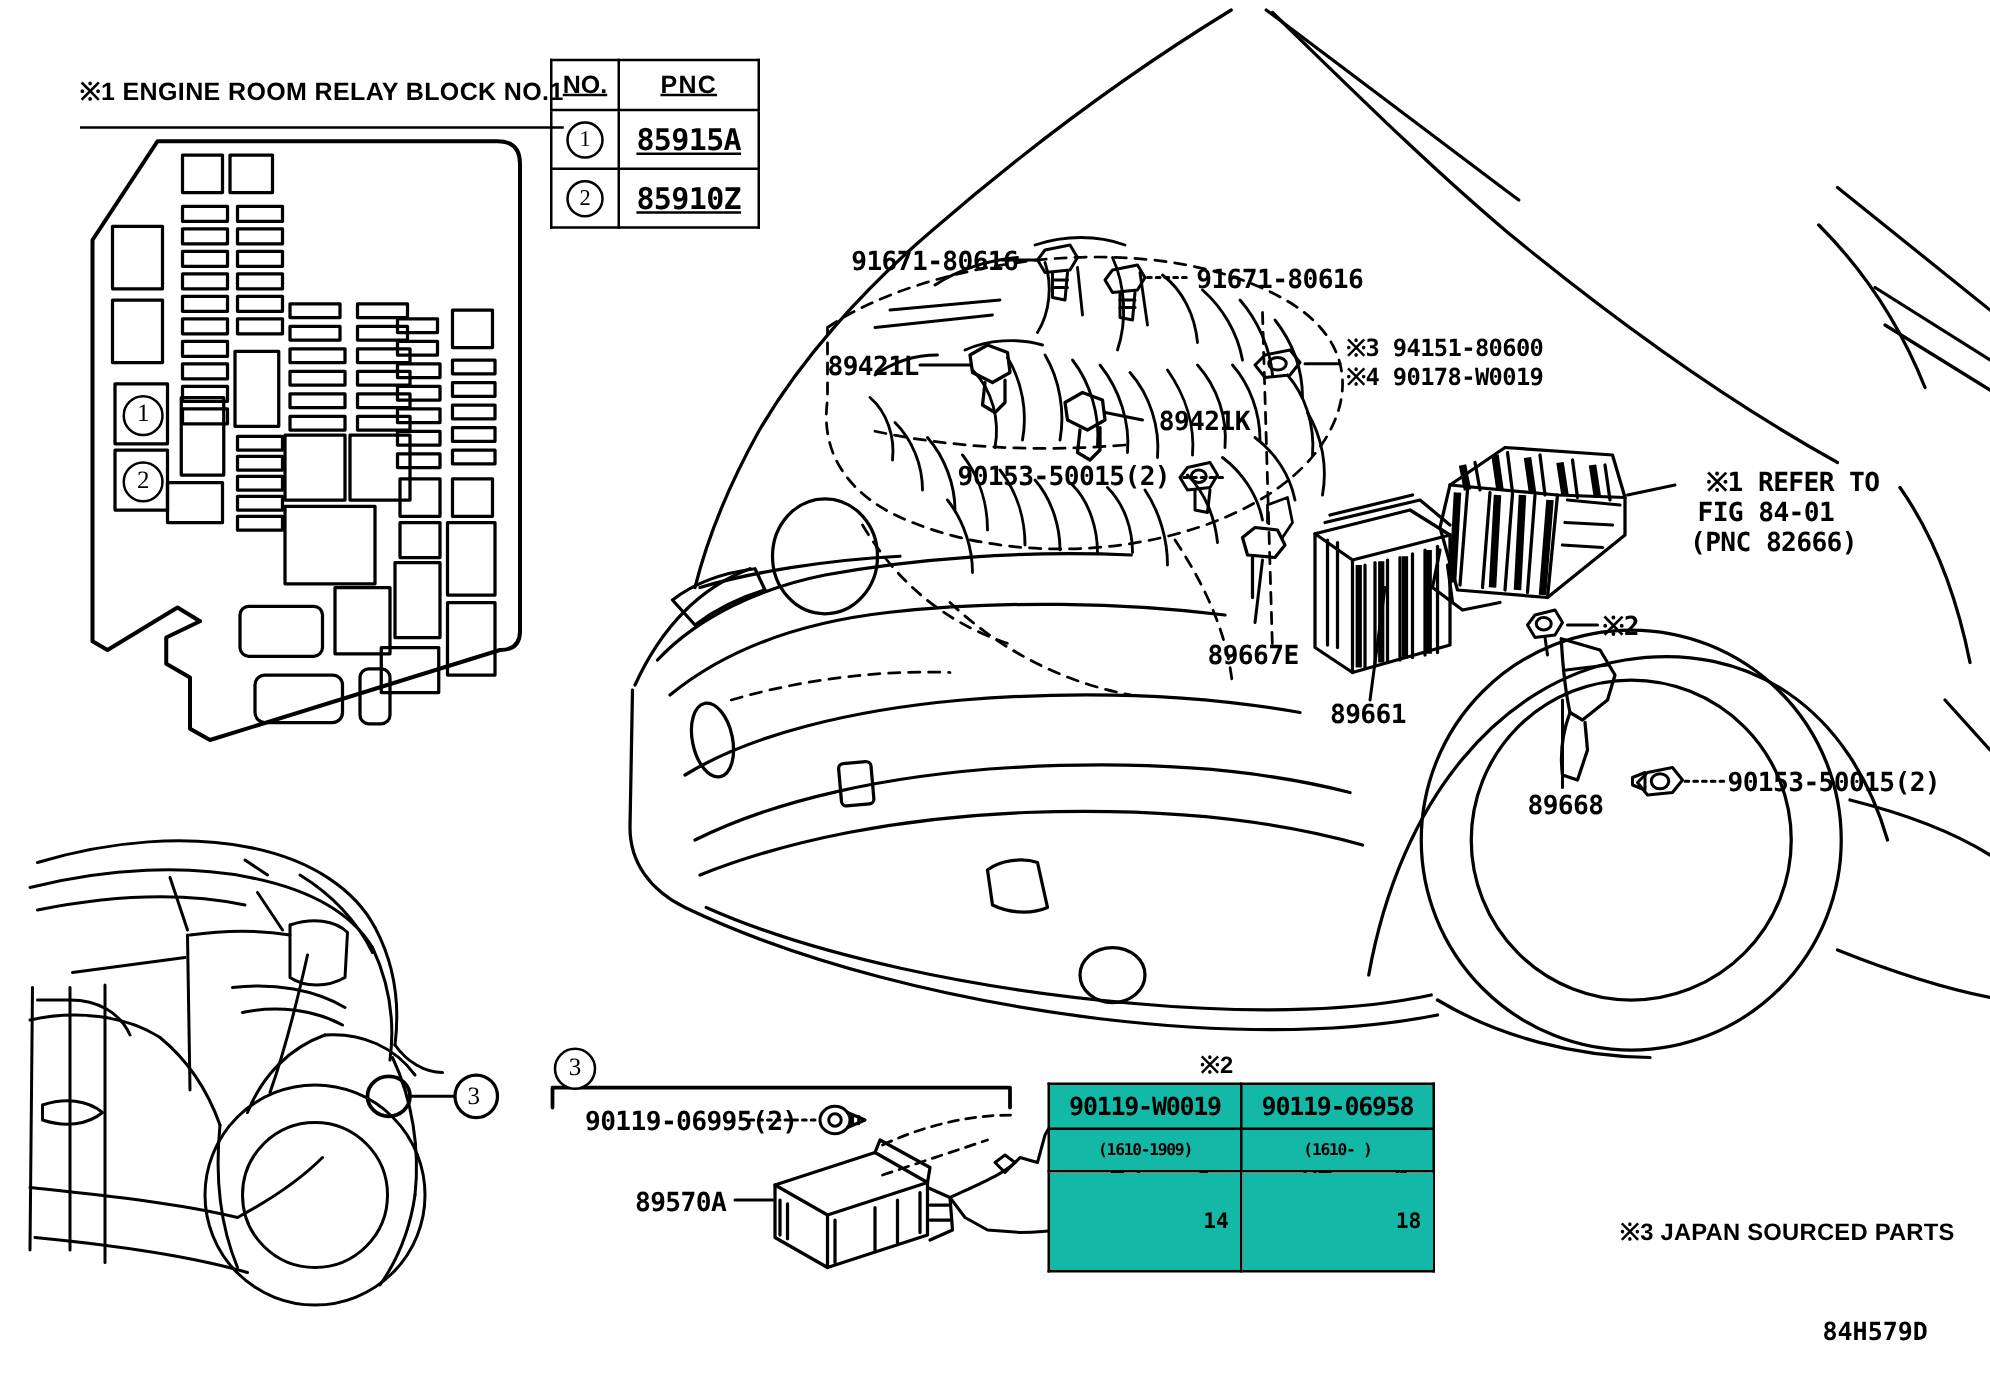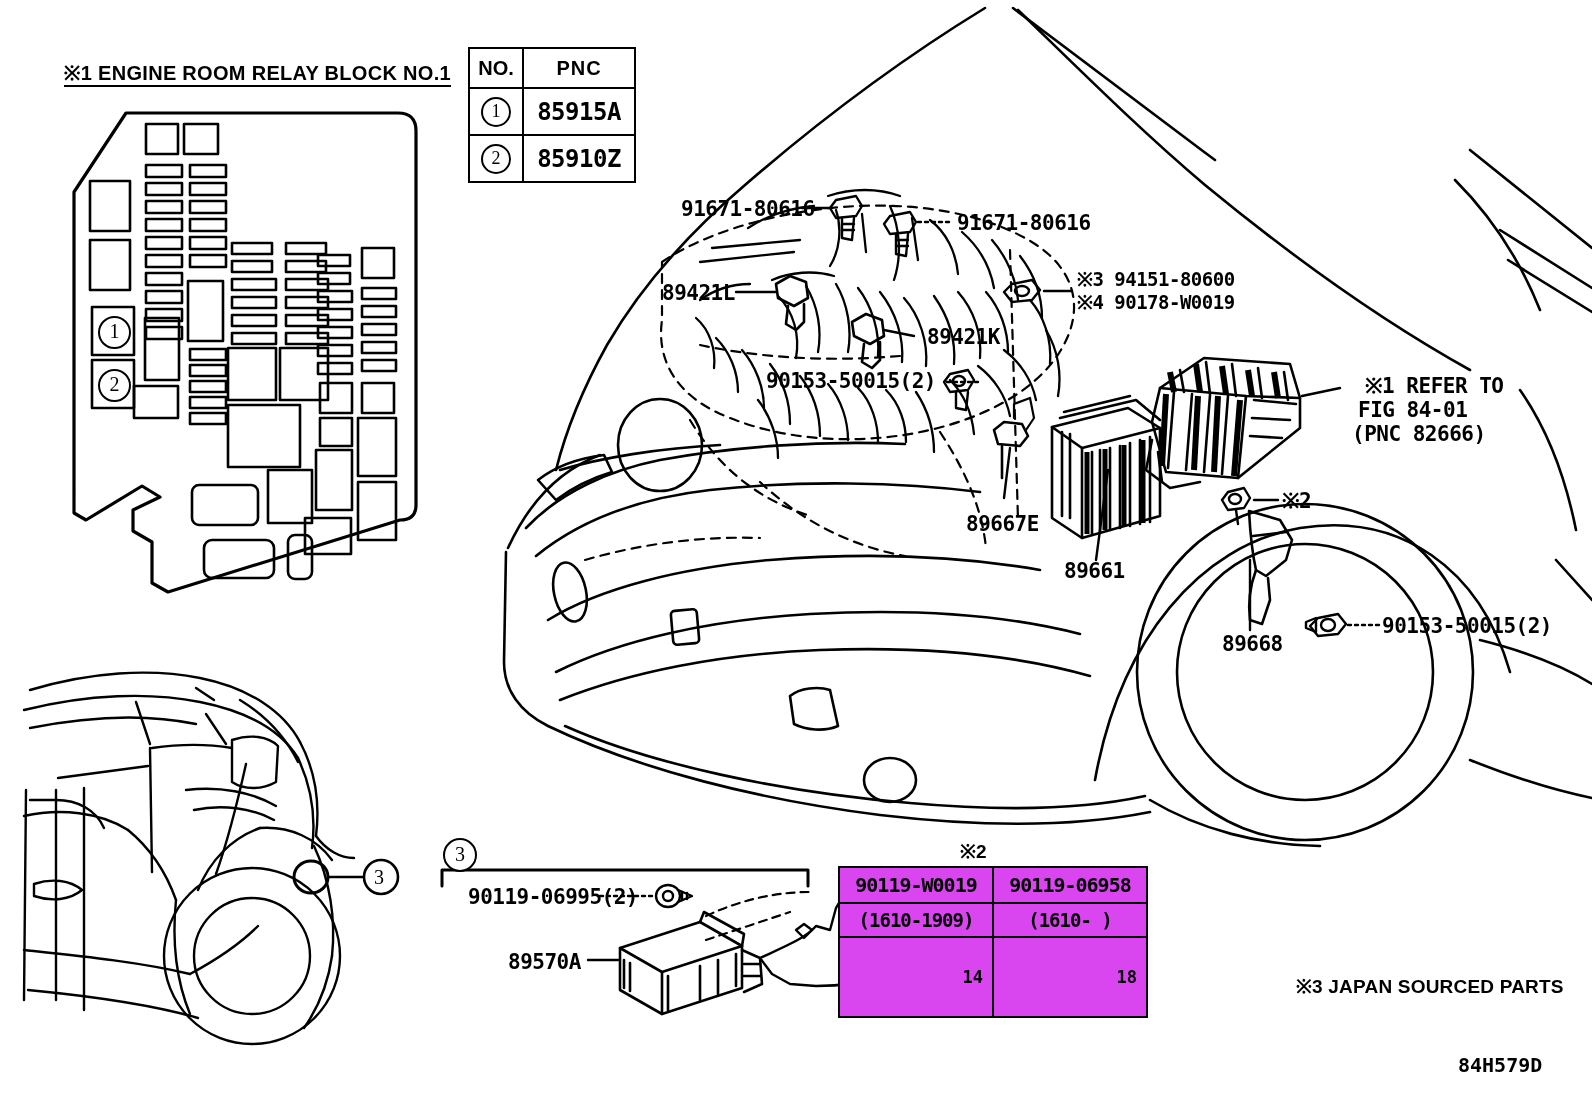--- a/index.html
+++ b/index.html
@@ -10,49 +10,49 @@
   .lbl{position:absolute;font-family:"DejaVu Sans Mono","Liberation Mono",monospace;
        font-weight:bold;font-size:21px;letter-spacing:-0.5px;white-space:pre;line-height:1.15;}
   .lbl-sm{font-size:19px;}
   .hdr{position:absolute;font-family:"Liberation Sans",sans-serif;font-weight:bold;
        font-size:20px;letter-spacing:0.3px;white-space:pre;}
   .note{position:absolute;font-family:"Liberation Sans",sans-serif;font-weight:bold;
         font-size:19px;letter-spacing:0.2px;white-space:pre;line-height:1.45;}
   .dwg{position:absolute;font-family:"DejaVu Sans Mono","Liberation Mono",monospace;
        font-weight:bold;font-size:20px;letter-spacing:0px;}
   
-  .pnc-table{position:absolute;left:468px;top:47px;border-collapse:collapse;}
+  .pnc-table{position:absolute;left:440px;top:47px;border-collapse:collapse;text-decoration:underline;}
   .pnc-table td,.pnc-table th{border:2px solid #000;padding:0;text-align:center;
         vertical-align:middle;background:#fff;}
   .pnc-head-no{width:52px;height:38px;font-family:"Liberation Sans",sans-serif;
         font-weight:bold;font-size:20px;}
   .pnc-head-pnc{width:110px;height:38px;font-family:"Liberation Sans",sans-serif;
         font-weight:bold;font-size:20px;letter-spacing:1px;}
   .pnc-num{height:45px;}
   .pnc-val{height:45px;font-family:"DejaVu Sans Mono","Liberation Mono",monospace;
         font-weight:bold;font-size:24px;letter-spacing:-0.5px;margin-top:31px;}
   .circnum{display:inline-block;width:26px;height:26px;border:2px solid #000;
         border-radius:50%;line-height:24px;font-family:"Liberation Serif",serif;
         font-size:18px;font-weight:normal;text-align:center;}
   
   .bolt-table{position:absolute;left:838px;top:866px;border-collapse:collapse;}
-  .bolt-table td{border:2px solid #000;padding:0;text-align:center;background:#d946ef;}
+  .bolt-table td{border:2px solid #000;padding:0;text-align:center;background:#14b8a6;}
   .bolt-pn{width:152px;height:34px;font-family:"DejaVu Sans Mono","Liberation Mono",monospace;
         font-weight:bold;font-size:20px;letter-spacing:-1px;}
   .bolt-rng{height:32px;font-family:"DejaVu Sans Mono","Liberation Mono",monospace;
-        font-weight:bold;font-size:19px;letter-spacing:-1px;margin-top:12px;}
+        font-weight:bold;font-size:13px;letter-spacing:-1px;margin-top:12px;}
   .bolt-fig{height:78px;position:relative;}
   .boltsize{position:absolute;right:9px;top:50%;transform:translateY(-50%);
         font-family:"DejaVu Sans Mono","Liberation Mono",monospace;font-weight:bold;font-size:17px;}
   .x2cap{position:absolute;left:960px;top:838px;font-family:"Liberation Sans",sans-serif;
         font-weight:bold;font-size:19px;}
   .circ-badge{position:absolute;width:30px;height:30px;border:2.5px solid #000;
         border-radius:50%;text-align:center;line-height:28px;
         font-family:"Liberation Serif",serif;font-size:20px;background:#fff;}
-  .ul-title{border-bottom:2px solid #000;padding-bottom:1px;}
+  .ul-title{border-bottom:2px solid #000;padding-bottom:16px;}
 </style>
 </head>
 <body>
 
 <div id="root">
 
 <svg width="1592" height="1099" viewBox="0 0 1592 1099">
   <g fill="none" stroke="#000" stroke-linecap="round" stroke-linejoin="round">
 
   <g stroke-width="3.2">

